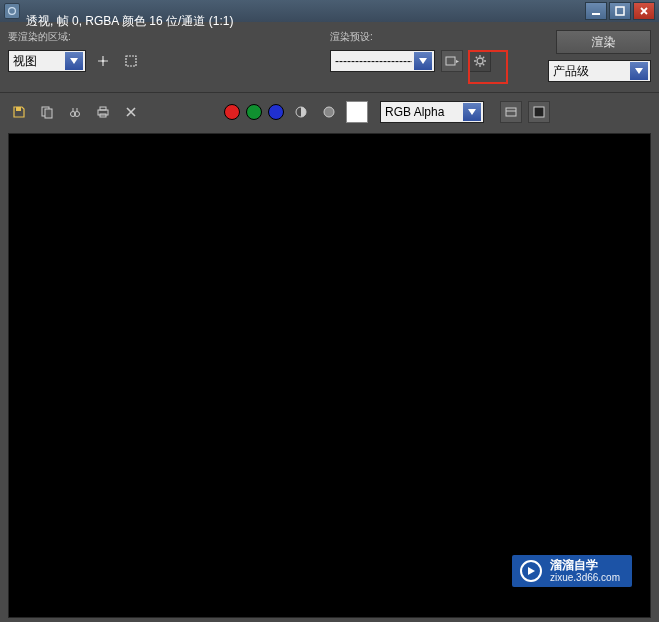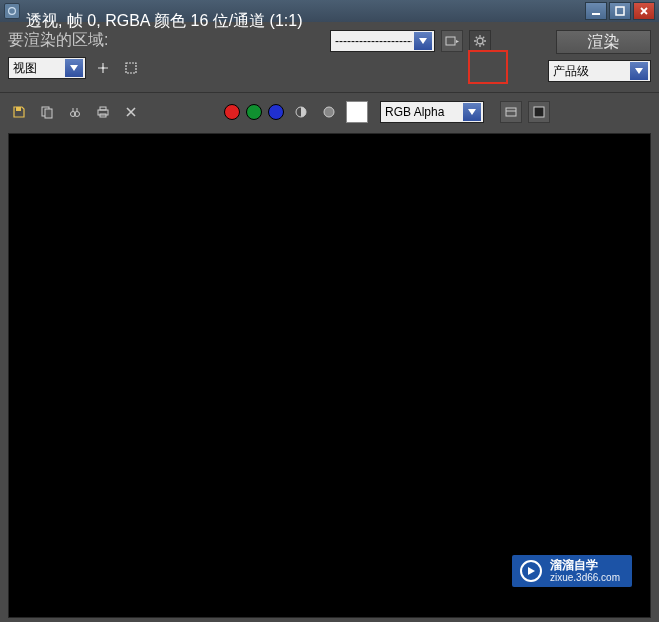--- a/index.html
+++ b/index.html
@@ -1,42 +1,42 @@
 <!DOCTYPE html>
 <html><head>
 <meta charset="utf-8">
 <style>
 * { box-sizing: border-box; margin: 0; padding: 0; font-family: "Microsoft YaHei", sans-serif; }
 body { background: #4a4a4a; width: 659px; height: 622px; overflow: hidden; font-size: 12px; color: #d0d0d0; }
 
 .titlebar { height: 22px; background: linear-gradient(#4a5e72,#3a4a5c); display: flex; align-items: center; padding: 0 4px; }
 .titlebar .app-icon { width: 16px; height: 16px; background: #6080a0; border: 1px solid #304050; border-radius: 2px; display:flex; align-items:center; justify-content:center; font-size:10px; color:#cde; }
-.title-text { margin-left: 6px; color: #fff; font-size: 16px; flex: 1; margin-top: 20px; }
+.title-text { margin-left: 6px; color: #fff; font-size: 12px; flex: 1; margin-top: 20px; }
 .winbtns { display: flex; gap: 2px; }
 .winbtn { width: 22px; height: 18px; display: flex; align-items: center; justify-content: center; border: 1px solid #2a3a48; }
 .winbtn.min, .winbtn.max { background: linear-gradient(#6a8ab0,#4a6a90); }
 .winbtn.close { background: linear-gradient(#d05040,#b03020); }
 .winbtn svg { display:block; }
 
 .topsection { padding: 8px 8px 6px 8px; }
 .row1 { display: flex; align-items: flex-start; }
 .group { display: flex; flex-direction: column; gap: 6px; }
-.label { color: #c8c8c8; font-size: 16px; }
+.label { color: #c8c8c8; font-size: 10px; }
 .ctrlrow { display: flex; align-items: center; gap: 6px; }
 
 .dropdown { height: 22px; background: #f0f0f0; border: 1px solid #222; display: flex; align-items: center; padding: 0 2px 0 4px; color: #000; font-size: 12px; }
 .dropdown .dd-text { flex: 1; white-space: nowrap; overflow: hidden; }
 .dd-btn { width: 18px; height: 18px; background: linear-gradient(#6080c0,#3050a0); display: flex; align-items: center; justify-content: center; margin-left: 2px; }
 .dd-btn svg, .iconbtn svg { display: block; }
 
 .iconbtn { width: 22px; height: 22px; background: #585858; border: 1px solid #3a3a3a; display: flex; align-items: center; justify-content: center; color: #ddd; }
 .iconbtn.flat { background: transparent; border: 1px solid transparent; }
 .iconbtn.sunken { background:#454545; border:1px solid #333; }
 
-.renderbtn { width: 95px; height: 24px; background: linear-gradient(#666,#555); border: 1px solid #333; color: #e8e8e8; display: flex; align-items: center; justify-content: center; font-size: 16px; }
+.renderbtn { width: 95px; height: 24px; background: linear-gradient(#666,#555); border: 1px solid #333; color: #e8e8e8; display: flex; align-items: center; justify-content: center; font-size: 12px; }
 
 .redbox { position: absolute; border: 2px solid #e03020; pointer-events: none; }
 
 .sep { height: 1px; background: #333; margin: 4px 0; }
 
 .row2 { display: flex; align-items: flex-end; padding: 4px 8px; gap: 6px; position: relative; }
 .toolicons { display: flex; gap: 6px; align-items: center; }
 .swatch { width: 16px; height: 16px; border: 1px solid #000; border-radius: 50%; display:inline-block; }
 .whitebox { width: 22px; height: 22px; background: #fff; border: 1px solid #888; }
 
@@ -102,20 +102,21 @@
               <rect x="2" y="2" width="10" height="10" fill="none" stroke="#ddd" stroke-width="1.2" stroke-dasharray="2 1"></rect>
             </svg>
         </div>
       </div>
     </div>
 
     <div class="group" style="width:150px">
     </div>
 
     <div class="group" style="width:210px">
+      <div class="label">渲染预设:</div>
       <div class="ctrlrow">
         <div class="dropdown" style="width:105px">
           <span class="dd-text">-------------------------</span>
           <span class="dd-btn">
               <svg width="8" height="6">
                 <path d="M0 0h8L4 6z" fill="#fff"></path>
               </svg>
             </span>
         </div>
         <div class="iconbtn">

